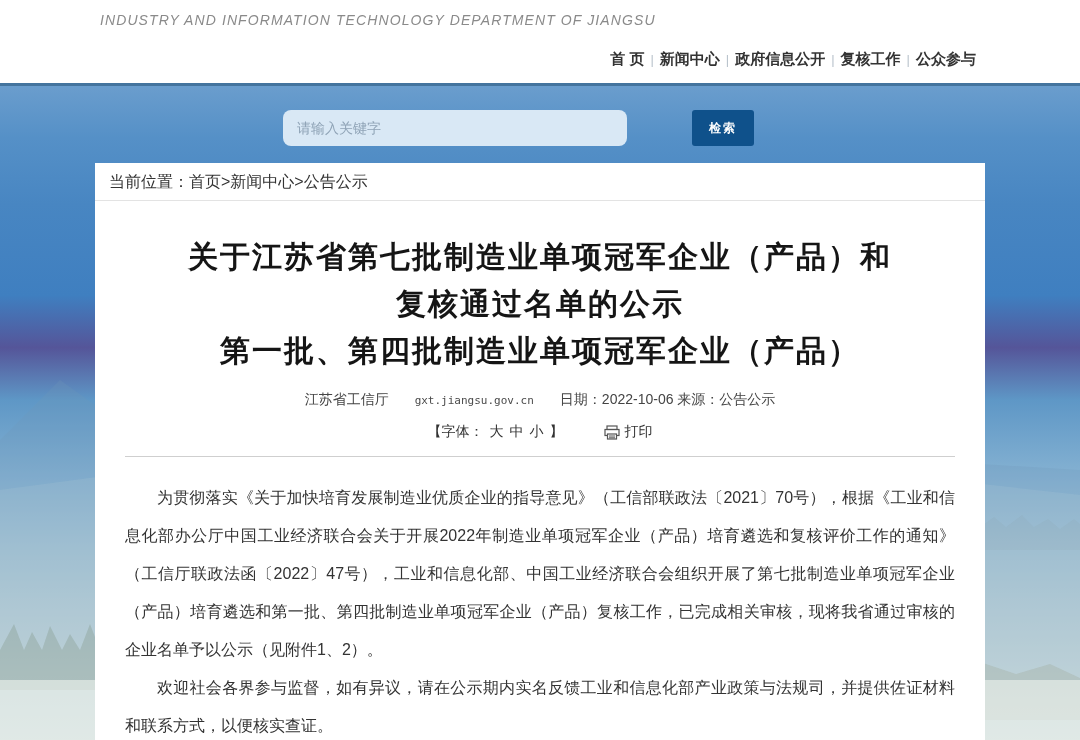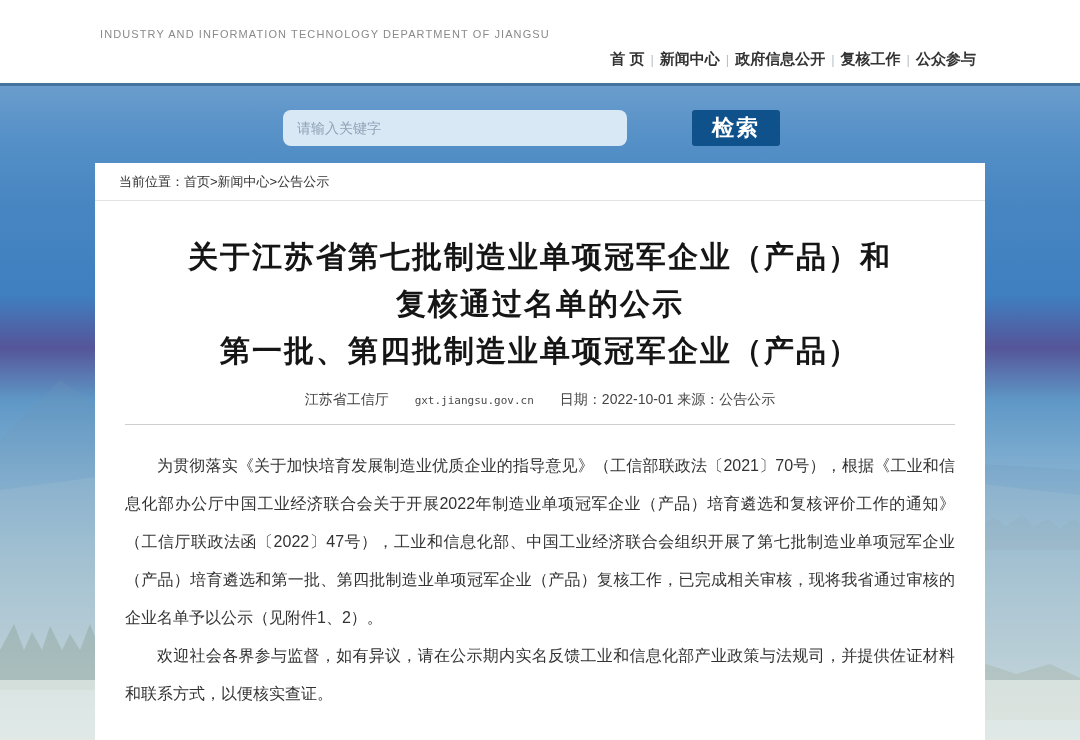--- a/index.html
+++ b/index.html
@@ -16,21 +16,21 @@
     position: absolute; top: 0; left: 0; width: 1080px; height: 83px;
     background: #ffffff; z-index: 3;
   }
   .logo { position: absolute; left: 100px; top: 12px; cursor: pointer; }
   .site-name {
     color: #e2120b; font-size: 33px; font-weight: bold;
     letter-spacing: 3px; line-height: 38px;
     text-shadow: 1px 1px 0 rgba(180,180,180,.35);
   }
   .site-name-en {
-    color: #8a8a8a; font-size: 11px; letter-spacing: 1.1px; margin-top: 16px;
+    color: #8a8a8a; font-size: 14px; letter-spacing: 1.1px; margin-top: 0; font-style: italic;
   }
   .main-nav {
     position: absolute; right: 104px; top: 50px;
     display: flex; align-items: center; gap: 6px;
     font-size: 15px; font-weight: bold; color: #333;
   }
   .nav-item { cursor: pointer; white-space: nowrap; }
   .nav-sep { color: #b9c3cc; font-weight: normal; font-size: 13px; }
 
   
@@ -49,36 +49,36 @@
   .search-row { position: absolute; top: 110px; left: 0; width: 1080px; height: 36px; z-index: 4; }
   .search-input {
     position: absolute; left: 283px; top: 0; width: 344px; height: 36px;
     border: none; outline: none; border-radius: 8px;
     background: #d9e8f5; color: #2c3e50;
     font-size: 14px; padding: 4px 14px;
     font-family: "Liberation Sans", sans-serif;
   }
   .search-input::placeholder { color: #8fa3b6; }
   .search-button {
-    position: absolute; left: 692px; top: 0; width: 88px; height: 36px;
+    position: absolute; left: 692px; top: 0; width: 62px; height: 36px;
     border: none; border-radius: 3px; cursor: pointer;
     background: #0f518b; color: #ffffff;
-    font-size: 22px; font-weight: bold; letter-spacing: 2px;
+    font-size: 12px; font-weight: bold; letter-spacing: 2px;
     font-family: "Liberation Sans", sans-serif;
   }
 
   
   .content-card {
     position: absolute; left: 95px; top: 163px; width: 890px; height: 577px;
     background: #ffffff; z-index: 5;
   }
   .breadcrumb-bar {
-    height: 38px; line-height: 38px; padding-left: 24px;
+    height: 38px; line-height: 38px; padding-left: 14px;
     border-bottom: 1px solid #e3e3e3;
-    font-size: 13px; color: #333;
+    font-size: 16px; color: #333;
   }
   .breadcrumb-path { cursor: pointer; }
 
   .article { padding: 0 30px; }
   .article-title {
     margin-top: 32px; text-align: center;
     font-size: 30px; font-weight: bold; color: #151515;
     letter-spacing: 2px; line-height: 47px;
   }
   .meta-row {
@@ -150,23 +150,40 @@
     </div>
 
     <div class="article">
       <div class="article-title">
         <div>关于江苏省第七批制造业单项冠军企业（产品）和</div>
         <div>复核通过名单的公示</div>
         <div>第一批、第四批制造业单项冠军企业（产品）</div>
       </div>
 
       <div class="meta-row">
-        <span>江苏省工信厅</span><span class="gap"></span><span class="source-url">gxt.jiangsu.gov.cn</span><span class="gap"></span><span>日期：2022-10-01</span>&nbsp;<span>来源：公告公示</span>
+        <span>江苏省工信厅</span><span class="gap"></span><span class="source-url">gxt.jiangsu.gov.cn</span><span class="gap"></span><span>日期：2022-10-06</span>&nbsp;<span>来源：公告公示</span>
       </div>
 
+      <div class="font-row">
+        <span>【字体：</span>
+        <span class="font-size-option">大</span>
+        <span class="font-size-option">中</span>
+        <span class="font-size-option">小</span>
+        <span>】</span>
+        <span class="print-group">
+          <svg class="printer-icon" width="16" height="15" viewBox="0 0 16 15">
+            <rect x="3" y="1" width="10" height="3.5" fill="none" stroke="#555" stroke-width="1.2"></rect>
+            <rect x="1" y="4.5" width="14" height="6" fill="none" stroke="#555" stroke-width="1.2"></rect>
+            <rect x="3.5" y="9" width="9" height="5" fill="#fff" stroke="#555" stroke-width="1.2"></rect>
+            <line x1="5" y1="11" x2="11" y2="11" stroke="#555" stroke-width="1"></line>
+            <line x1="5" y1="12.8" x2="11" y2="12.8" stroke="#555" stroke-width="1"></line>
+          </svg>
+          <span>打印</span>
+        </span>
+      </div>
 
       <div class="divider"></div>
 
       <div class="article-body">
         <p>为贯彻落实《关于加快培育发展制造业优质企业的指导意见》（工信部联政法〔2021〕70号），根据《工业和信息化部办公厅中国工业经济联合会关于开展2022年制造业单项冠军企业（产品）培育遴选和复核评价工作的通知》（工信厅联政法函〔2022〕47号），工业和信息化部、中国工业经济联合会组织开展了第七批制造业单项冠军企业（产品）培育遴选和第一批、第四批制造业单项冠军企业（产品）复核工作，已完成相关审核，现将我省通过审核的企业名单予以公示（见附件1、2）。</p>
         <p>欢迎社会各界参与监督，如有异议，请在公示期内实名反馈工业和信息化部产业政策与法规司，并提供佐证材料和联系方式，以便核实查证。</p>
 
       </div>
     </div>
   </div>

